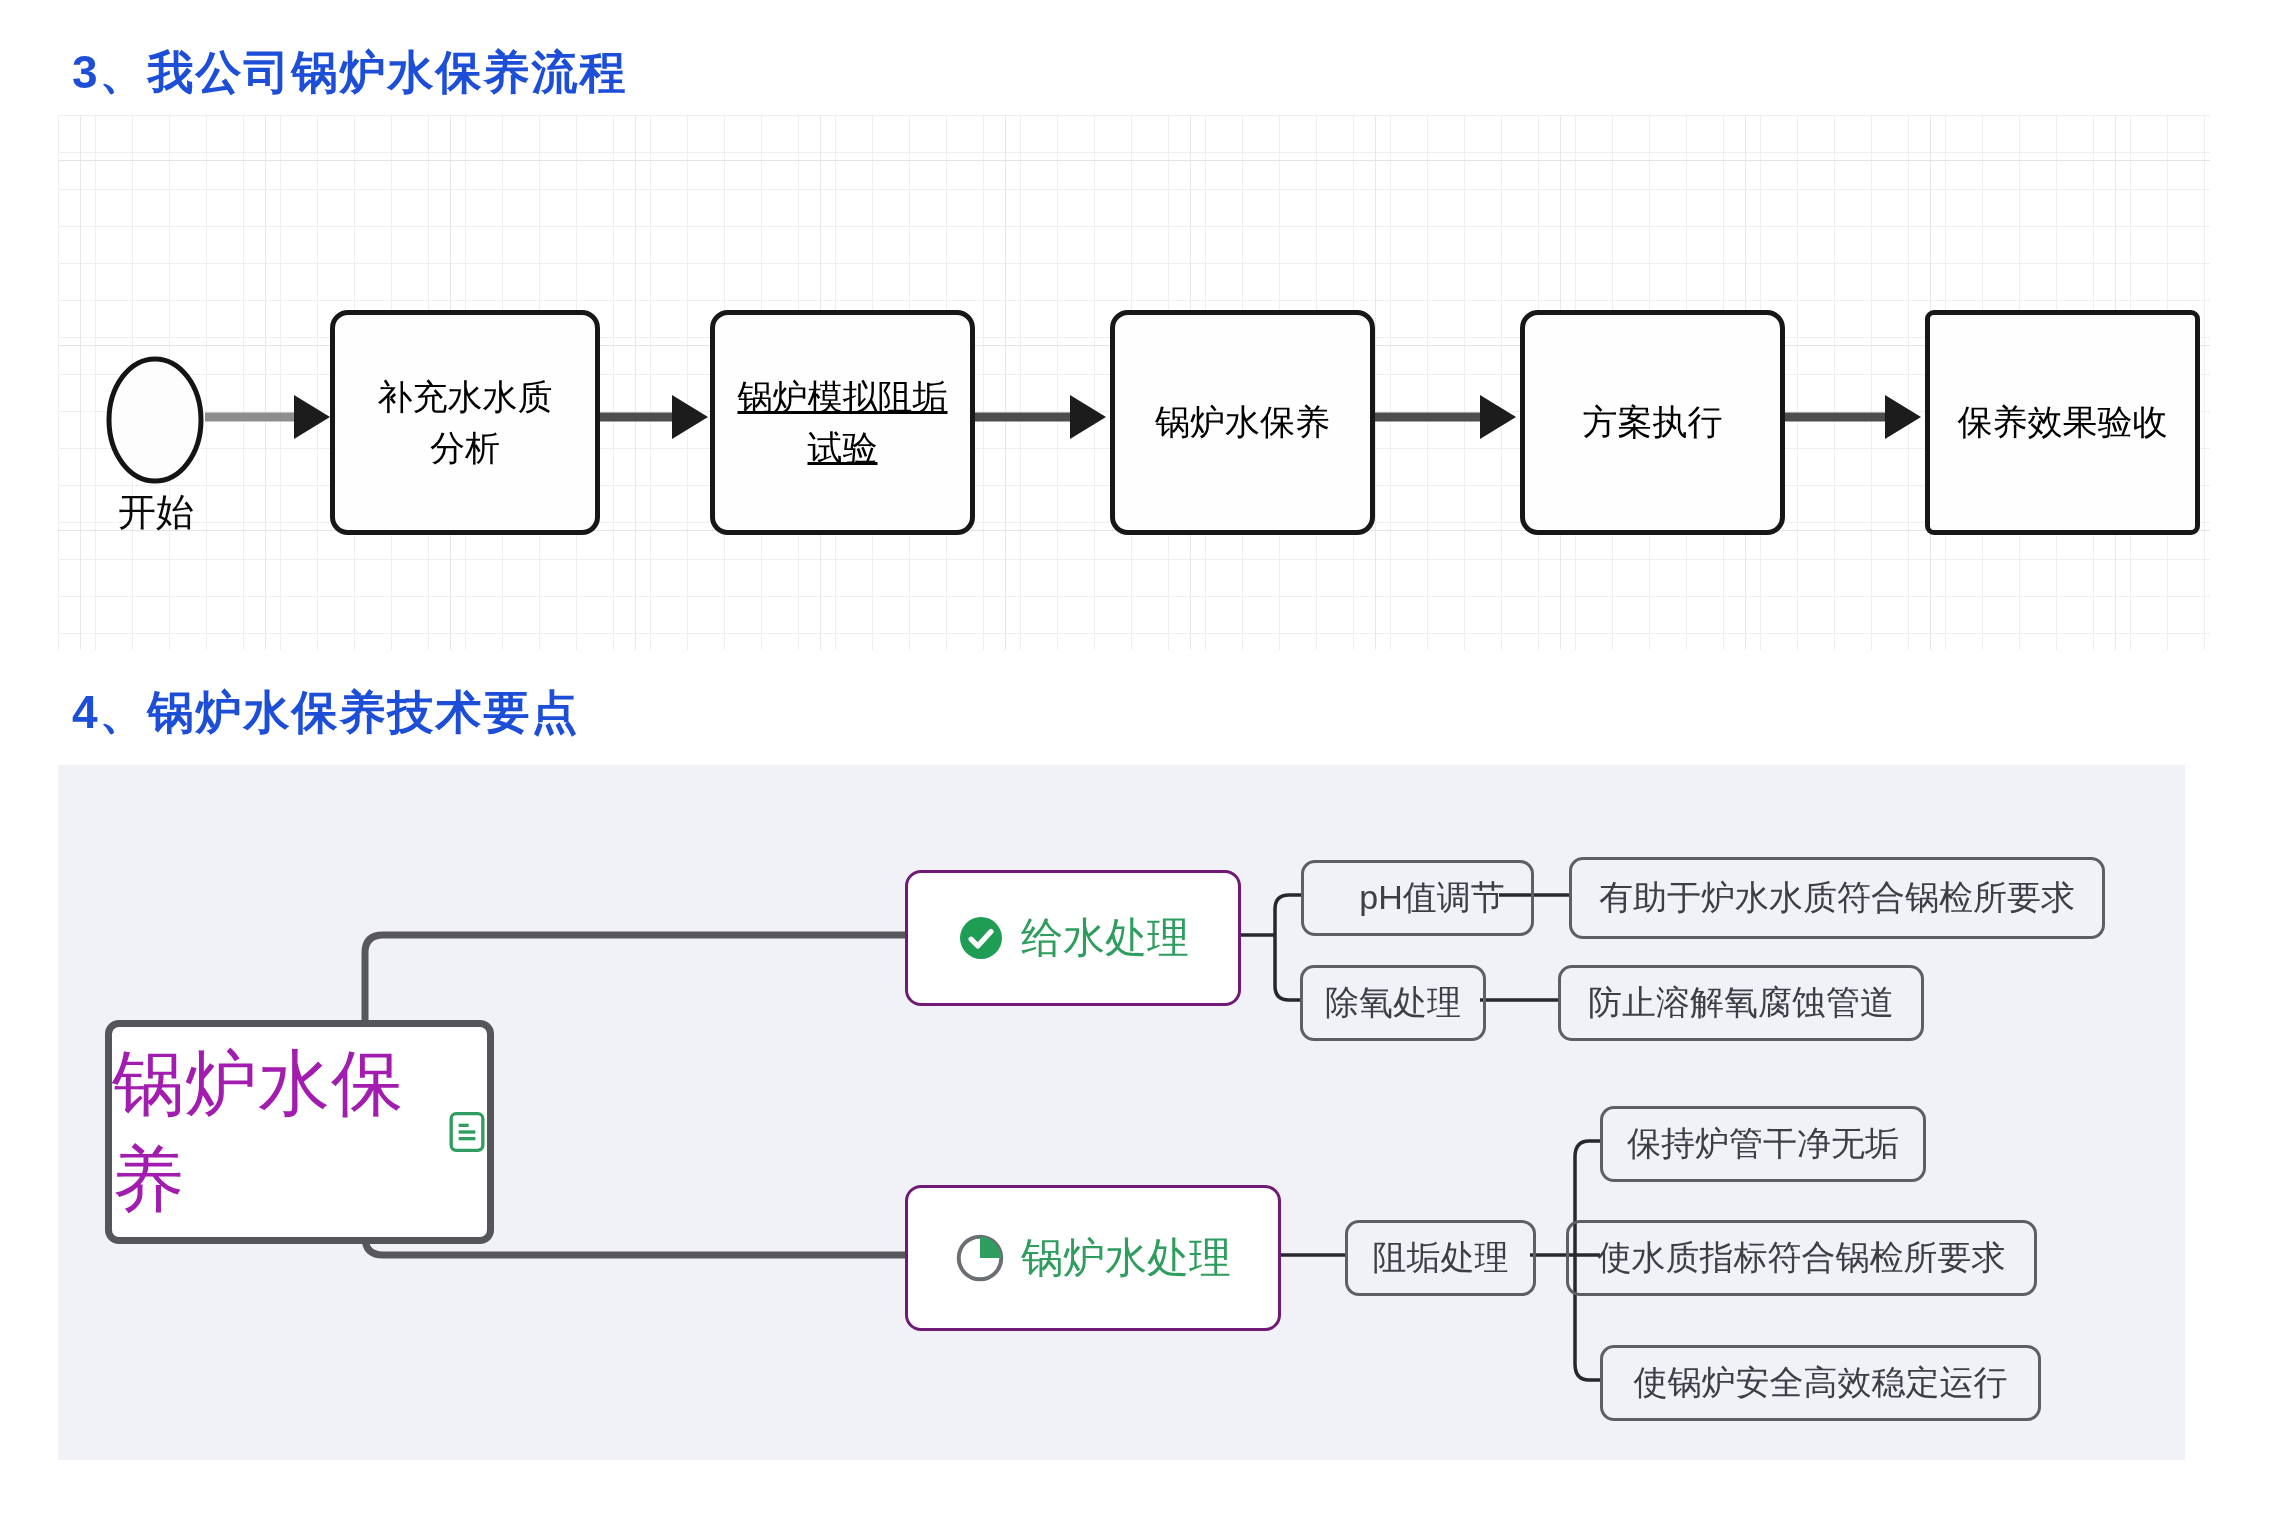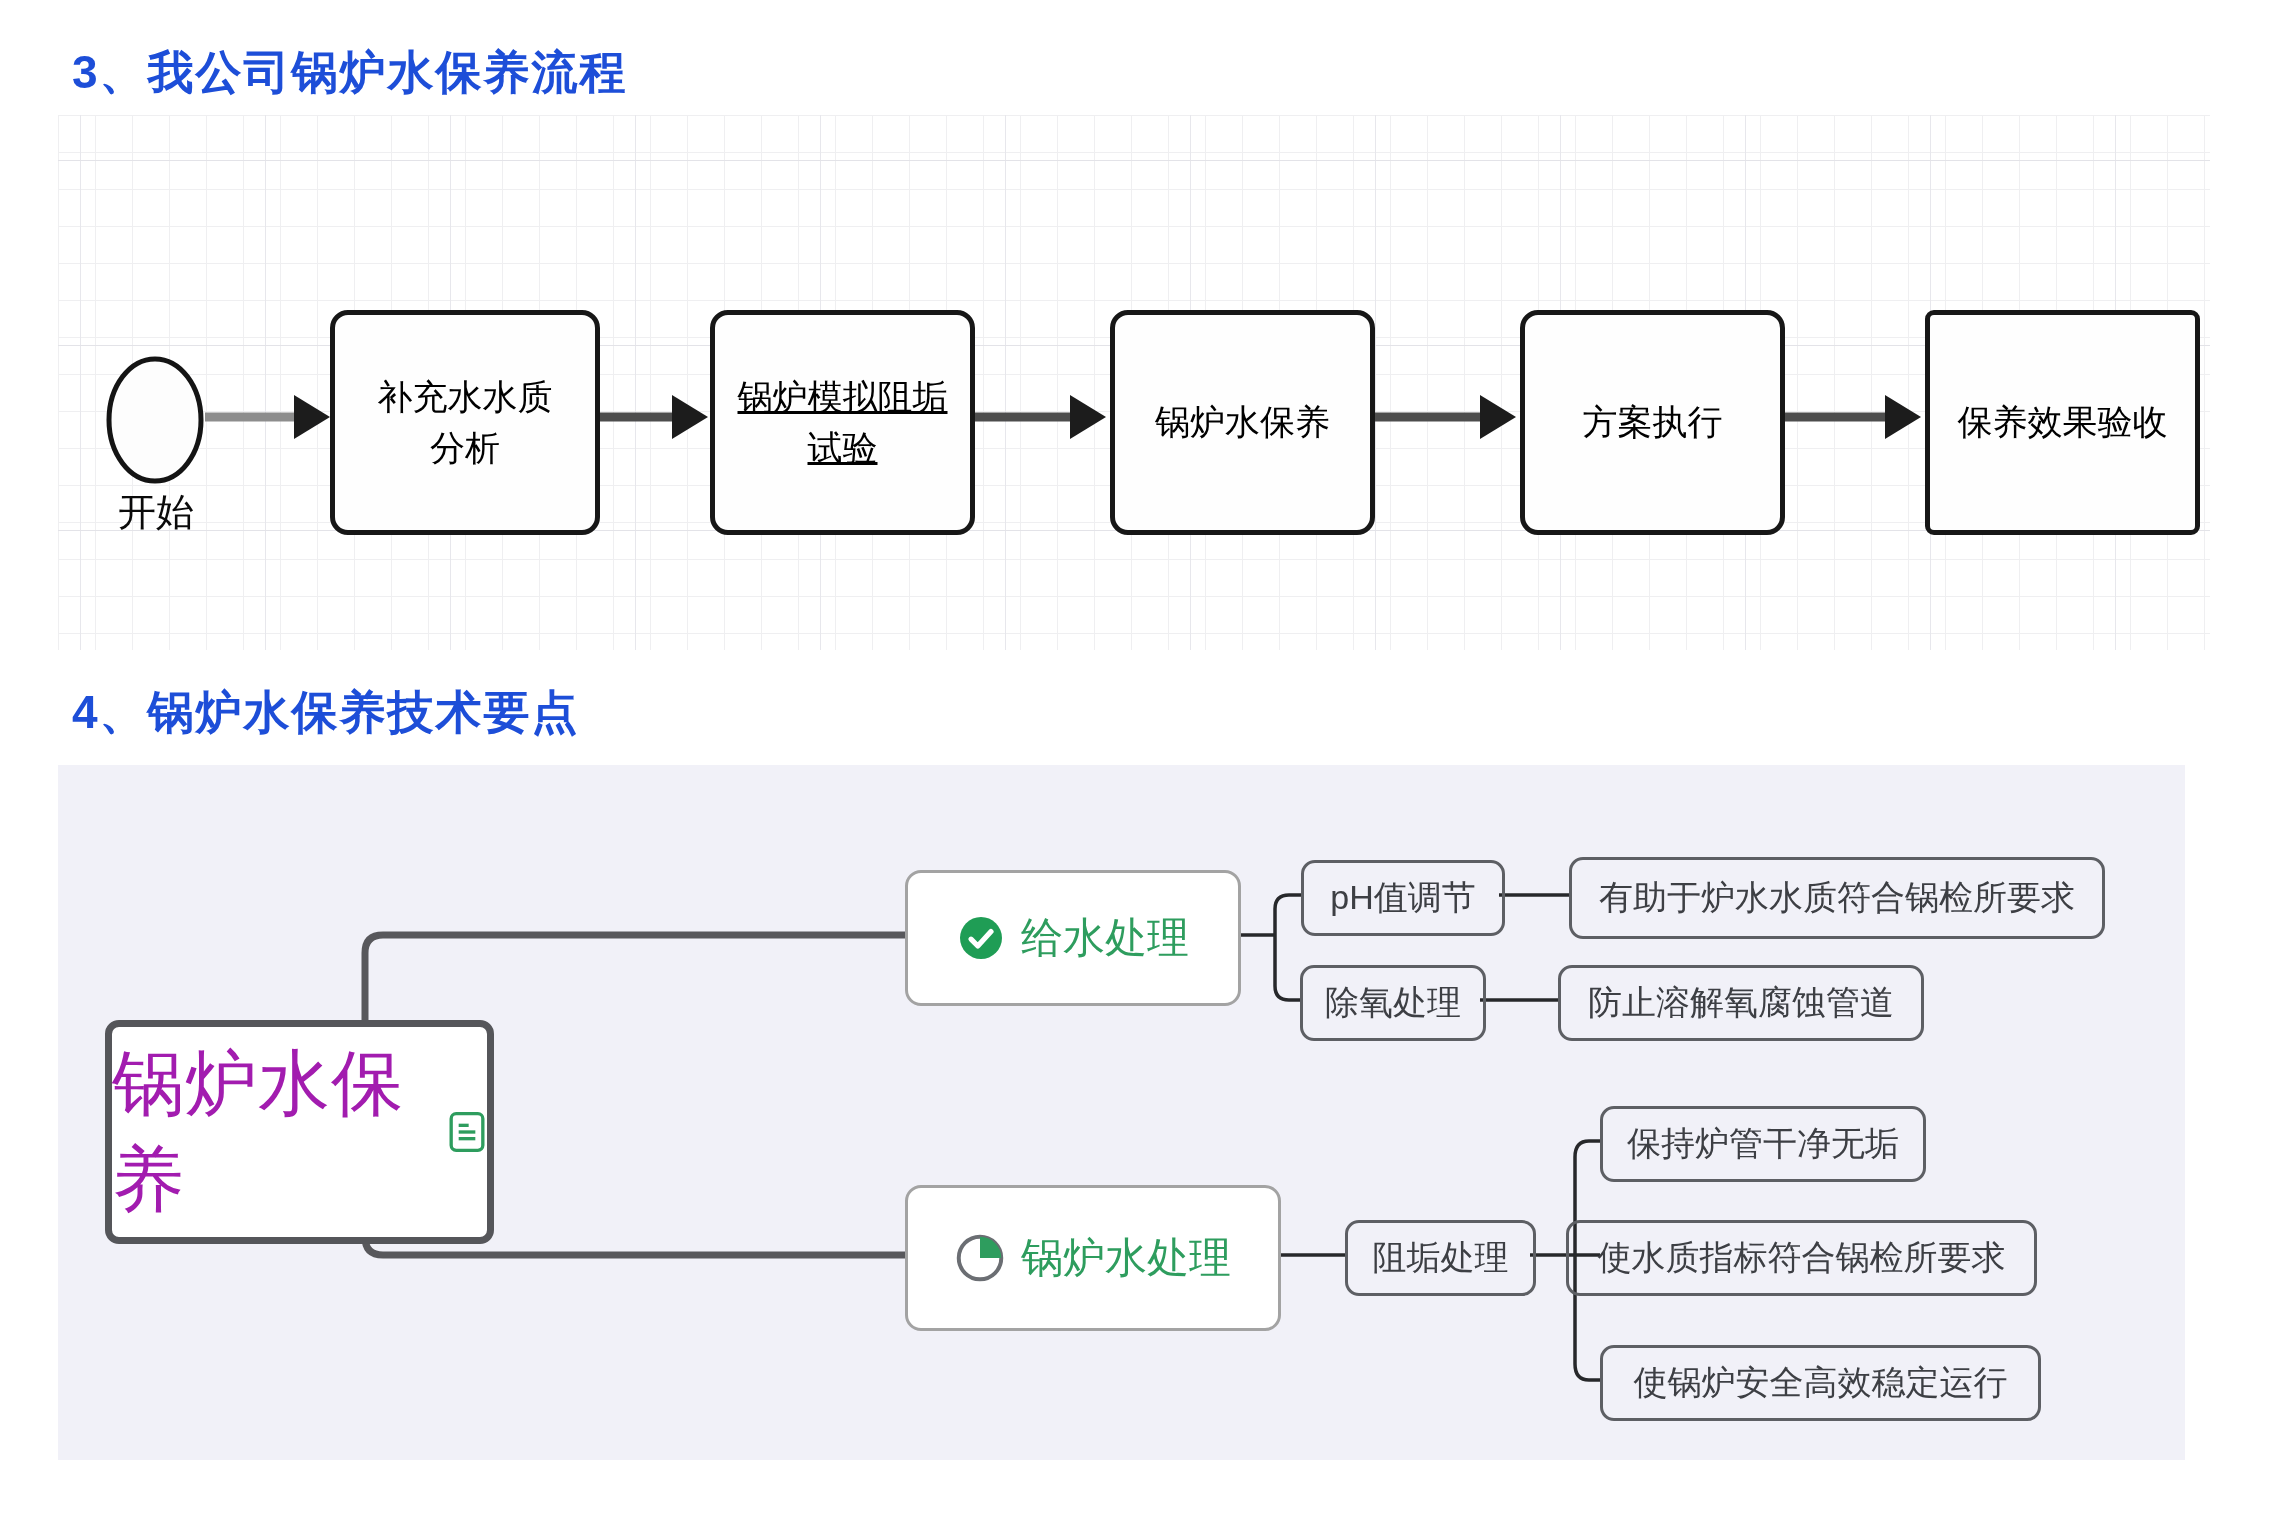--- a/index.html
+++ b/index.html
@@ -39,21 +39,21 @@
     background:#f1f1f8;
   }
   .mind-svg{position:absolute;left:0;top:0;}
   .root-node{
     position:absolute;left:47px;top:255px;width:375px;height:210px;
     background:#ffffff;border:7px solid #55565a;border-radius:14px;
     display:flex;align-items:center;justify-content:center;gap:10px;
     font-size:72px;font-weight:500;color:#a21caf;letter-spacing:1px;
   }
   .hub-node{
-    position:absolute;background:#ffffff;border:3px solid #a3a3a3;border-radius:16px;
+    position:absolute;background:#ffffff;border:3px solid #701a75;border-radius:16px;
     display:flex;align-items:center;justify-content:center;gap:16px;
     font-size:42px;font-weight:500;color:#2e9d5e;
   }
   .child-node{
     position:absolute;border:3px solid #5d5f64;border-radius:14px;background:transparent;
     display:flex;align-items:center;justify-content:center;
     font-size:34px;color:#3d3f44;white-space:nowrap;
   }
   .icon{display:inline-flex;flex:0 0 auto;}
 </style>
@@ -144,21 +144,21 @@
     <div class="hub-node" style="left:847px;top:105px;width:330px;height:130px;">
       <span class="icon">
         <svg width="48" height="48" viewBox="0 0 24 24">
           <circle cx="12" cy="12" r="10.5" fill="#1f9d55"></circle>
           <path d="M7 12.6 L10.4 16 L17 8.8" fill="none" stroke="#ffffff" stroke-width="2.6" stroke-linecap="round" stroke-linejoin="round"></path>
         </svg>
       </span>
       <span>给水处理</span>
     </div>
 
-    <div class="child-node" style="left:1243px;top:95px;width:198px;height:70px;">
+    <div class="child-node" style="left:1243px;top:95px;width:198px;height:70px;padding-left:29px;">
       <span>pH值调节</span>
     </div>
     <div class="child-node" style="left:1511px;top:92px;width:530px;height:76px;">
       <span>有助于炉水水质符合锅检所要求</span>
     </div>
 
     <div class="child-node" style="left:1242px;top:200px;width:180px;height:70px;">
       <span>除氧处理</span>
     </div>
     <div class="child-node" style="left:1500px;top:200px;width:360px;height:70px;">

